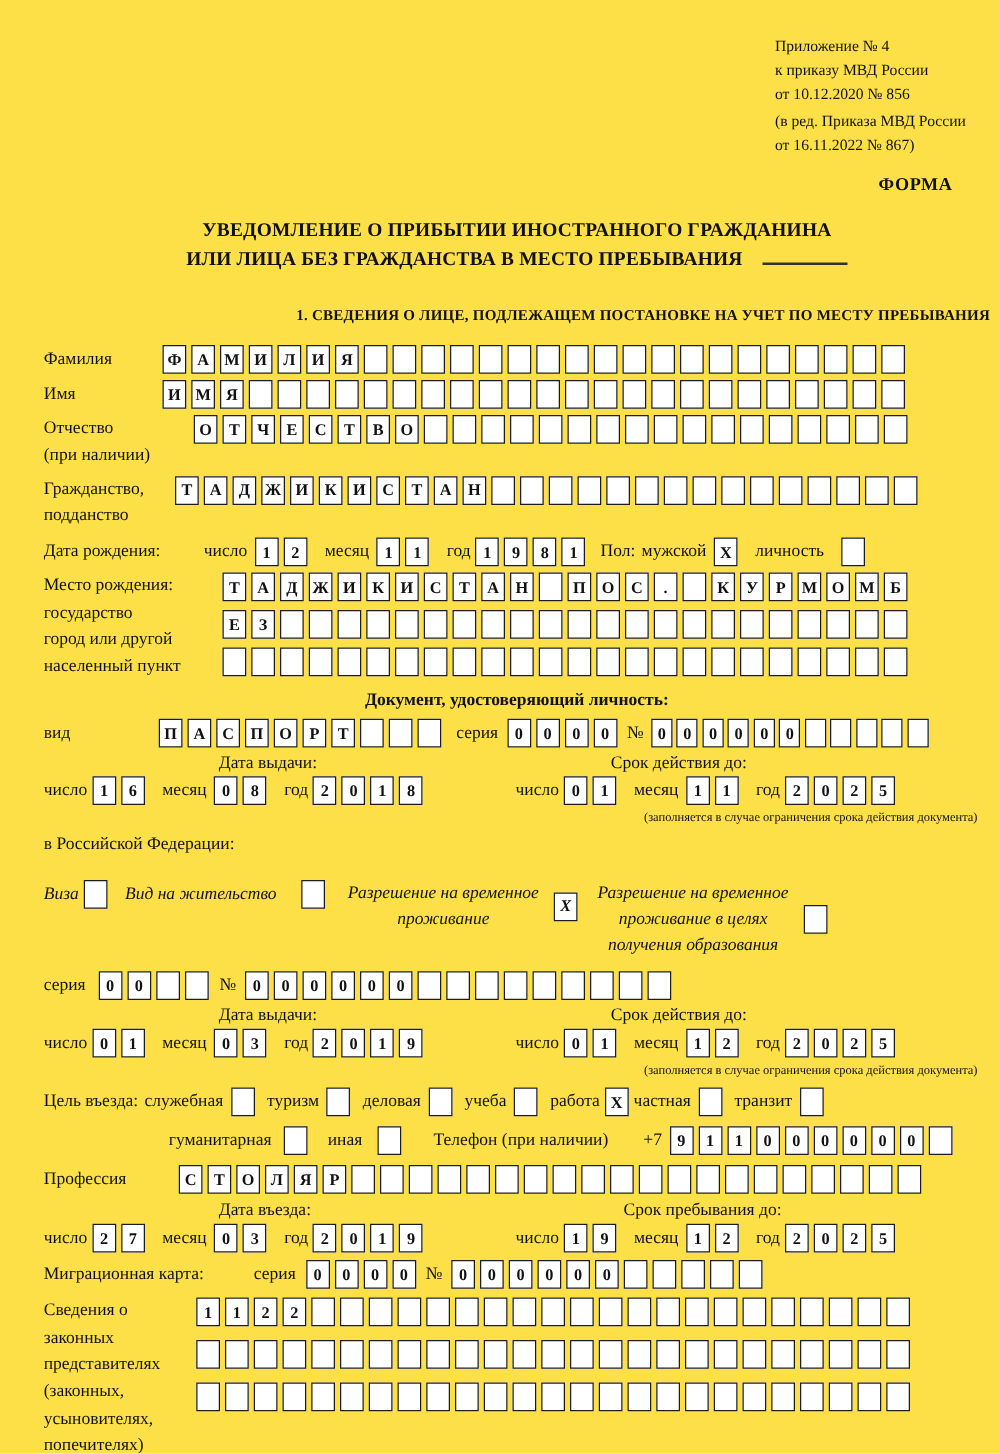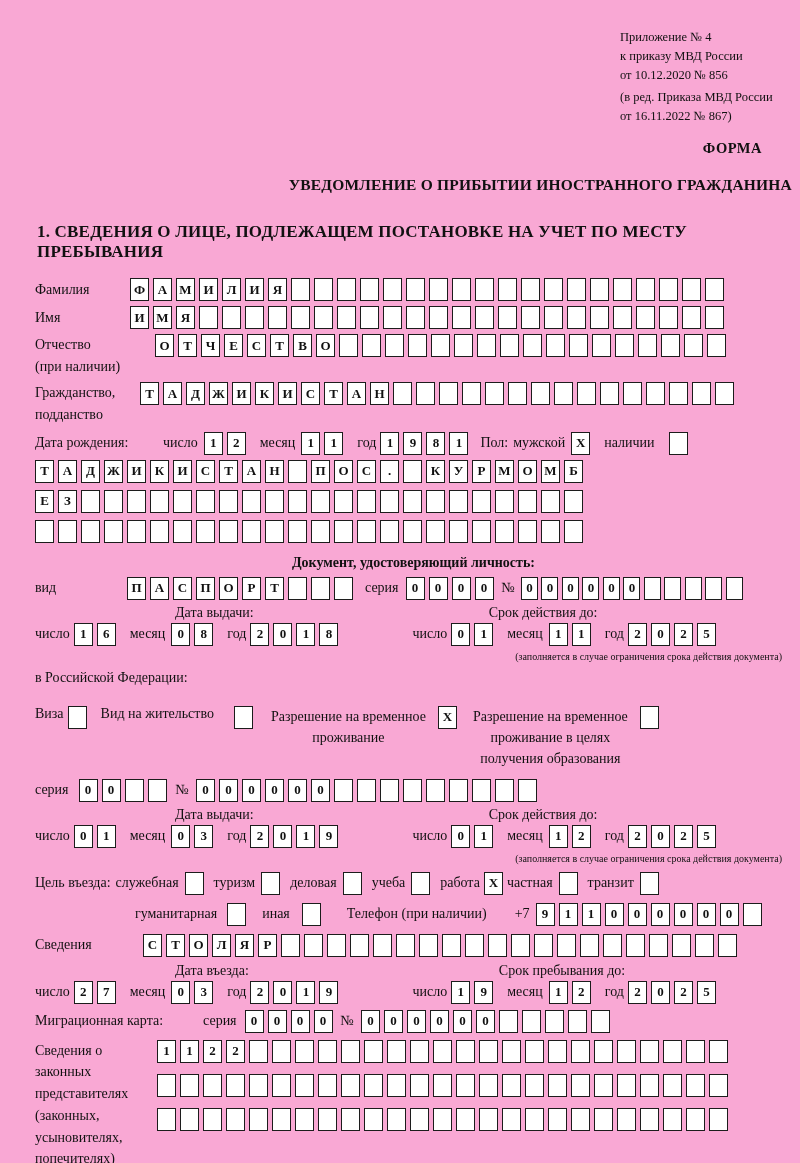--- a/index.html
+++ b/index.html
@@ -1,40 +1,40 @@
 <!DOCTYPE html>
 <html><head>
 <meta charset="utf-8">
 <style>
   html,body{margin:0;padding:0;background:#fff;}
   .page{width:800px;height:1163px;box-sizing:border-box;padding:28px 8px 20px 35px;
-        background:#f9a8d4;color:#111;font-family:"Liberation Serif","DejaVu Serif",serif;
+        background:#fde047;color:#111;font-family:"Liberation Serif","DejaVu Serif",serif;
         font-size:14px;overflow:hidden;position:relative;}
   .appendix{margin-left:585px;font-size:12.5px;line-height:1.5;}
   .appendix .gap{height:4px;}
   .forma{font-weight:bold;text-align:right;margin:14px 30px 16px 0;font-size:14.5px;letter-spacing:.5px;}
-  .title{text-align:right;font-weight:bold;font-size:15.5px;line-height:1.5;letter-spacing:.2px;margin-bottom:26px;}
+  .title{text-align:center;font-weight:bold;font-size:15.5px;line-height:1.5;letter-spacing:.2px;margin-bottom:26px;}
   .title-blank{display:inline-block;width:68px;border-bottom:2px solid #333;height:.85em;margin-left:16px;}
-  .sect{font-weight:bold;font-size:17px;letter-spacing:.2px;margin:10px 0 16px 2px;}
+  .sect{font-weight:bold;font-size:12px;letter-spacing:.2px;margin:10px 0 16px 2px;text-align:right;}
   .row{display:flex;align-items:center;white-space:nowrap;margin-bottom:5px;}
   .rowt{display:flex;align-items:flex-start;white-space:nowrap;margin-bottom:5px;}
   .lbl{flex:none;}
   .lblcol{flex:none;line-height:1.55;}
   .cbox{display:inline-flex;flex:none;width:17px;height:21px;border:1.6px solid #1c1c1c;
         margin-right:4px;align-items:center;justify-content:center;
         font-size:13px;font-weight:bold;background:#fff;}
   .cbox-sm{width:15px;margin-right:3.5px;}
   .boxes{display:flex;flex-wrap:nowrap;}
   .stack .boxes{margin-bottom:7px;}
   .chk{margin-left:6px;margin-right:0;}
   .center-b{text-align:center;font-weight:bold;font-size:14px;margin:4px 0 6px;}
   .dates-head{display:flex;font-size:14px;margin-bottom:2px;}
   .small-note{font-size:10px;text-align:right;margin:1px 10px 8px 0;}
   .plain{margin-bottom:4px;}
-  .visa-item{display:flex;align-items:flex-start;}
+  .visa-item{display:flex;align-items:center;font-style:italic;}
   .visa-label{text-align:center;line-height:1.5;}
   .mr6{margin-right:6px;} .ml10{margin-left:10px;} .mr4{margin-right:4px;}
 </style>
 </head>
 <body>
 
 <div class="page">
 
   <div class="appendix">
     <div>Приложение № 4</div>
@@ -42,20 +42,23 @@
     <div>от 10.12.2020 № 856</div>
     <div class="gap"></div>
     <div>(в ред. Приказа МВД России</div>
     <div>от 16.11.2022 № 867)</div>
   </div>
 
   <div class="forma">ФОРМА</div>
 
   <div class="title">
     <div>УВЕДОМЛЕНИЕ О ПРИБЫТИИ ИНОСТРАННОГО ГРАЖДАНИНА</div>
+    <div>
+      <span>ИЛИ ЛИЦА БЕЗ ГРАЖДАНСТВА В МЕСТО ПРЕБЫВАНИЯ</span><span class="title-blank"></span>
+    </div>
   </div>
 
   <div class="sect">1. СВЕДЕНИЯ О ЛИЦЕ, ПОДЛЕЖАЩЕМ ПОСТАНОВКЕ НА УЧЕТ ПО МЕСТУ ПРЕБЫВАНИЯ</div>
 
   <div class="row">
     <span class="lbl" style="width:95px">Фамилия</span>
     <span class="boxes">
         <span class="cbox">Ф</span>
         <span class="cbox">А</span>
         <span class="cbox">М</span>
@@ -201,25 +204,31 @@
     <span class="lbl mr4 ml10">год</span>
     <span class="boxes">
         <span class="cbox">1</span>
         <span class="cbox">9</span>
         <span class="cbox">8</span>
         <span class="cbox">1</span>
       </span>
     <span class="lbl" style="margin-left:8px">Пол:</span>
     <span class="lbl" style="margin-left:5px">мужской</span>
     <span class="cbox chk">X</span>
-    <span class="lbl" style="margin-left:14px">наличии</span>
+    <span class="lbl" style="margin-left:14px">личность</span>
     <span class="cbox chk" style="margin-left:14px"></span>
   </div>
 
   <div class="rowt">
+    <span class="lblcol" style="width:143px">
+      <div>Место рождения:</div>
+      <div>государство</div>
+      <div>город или другой</div>
+      <div>населенный пункт</div>
+    </span>
     <span class="stack">
       <span class="boxes">
           <span class="cbox">Т</span>
           <span class="cbox">А</span>
           <span class="cbox">Д</span>
           <span class="cbox">Ж</span>
           <span class="cbox">И</span>
           <span class="cbox">К</span>
           <span class="cbox">И</span>
           <span class="cbox">С</span>
@@ -507,21 +516,21 @@
         <span class="cbox">0</span>
         <span class="cbox">0</span>
         <span class="cbox">0</span>
         <span class="cbox">0</span>
         <span class="cbox">0</span>
         <span class="cbox"></span>
       </span>
   </div>
 
   <div class="row" style="margin-top:8px">
-    <span class="lbl" style="width:108px">Сведения</span>
+    <span class="lbl" style="width:108px">Профессия</span>
     <span class="boxes">
         <span class="cbox">С</span>
         <span class="cbox">Т</span>
         <span class="cbox">О</span>
         <span class="cbox">Л</span>
         <span class="cbox">Я</span>
         <span class="cbox">Р</span>
         <span class="cbox"></span>
         <span class="cbox"></span>
         <span class="cbox"></span>

